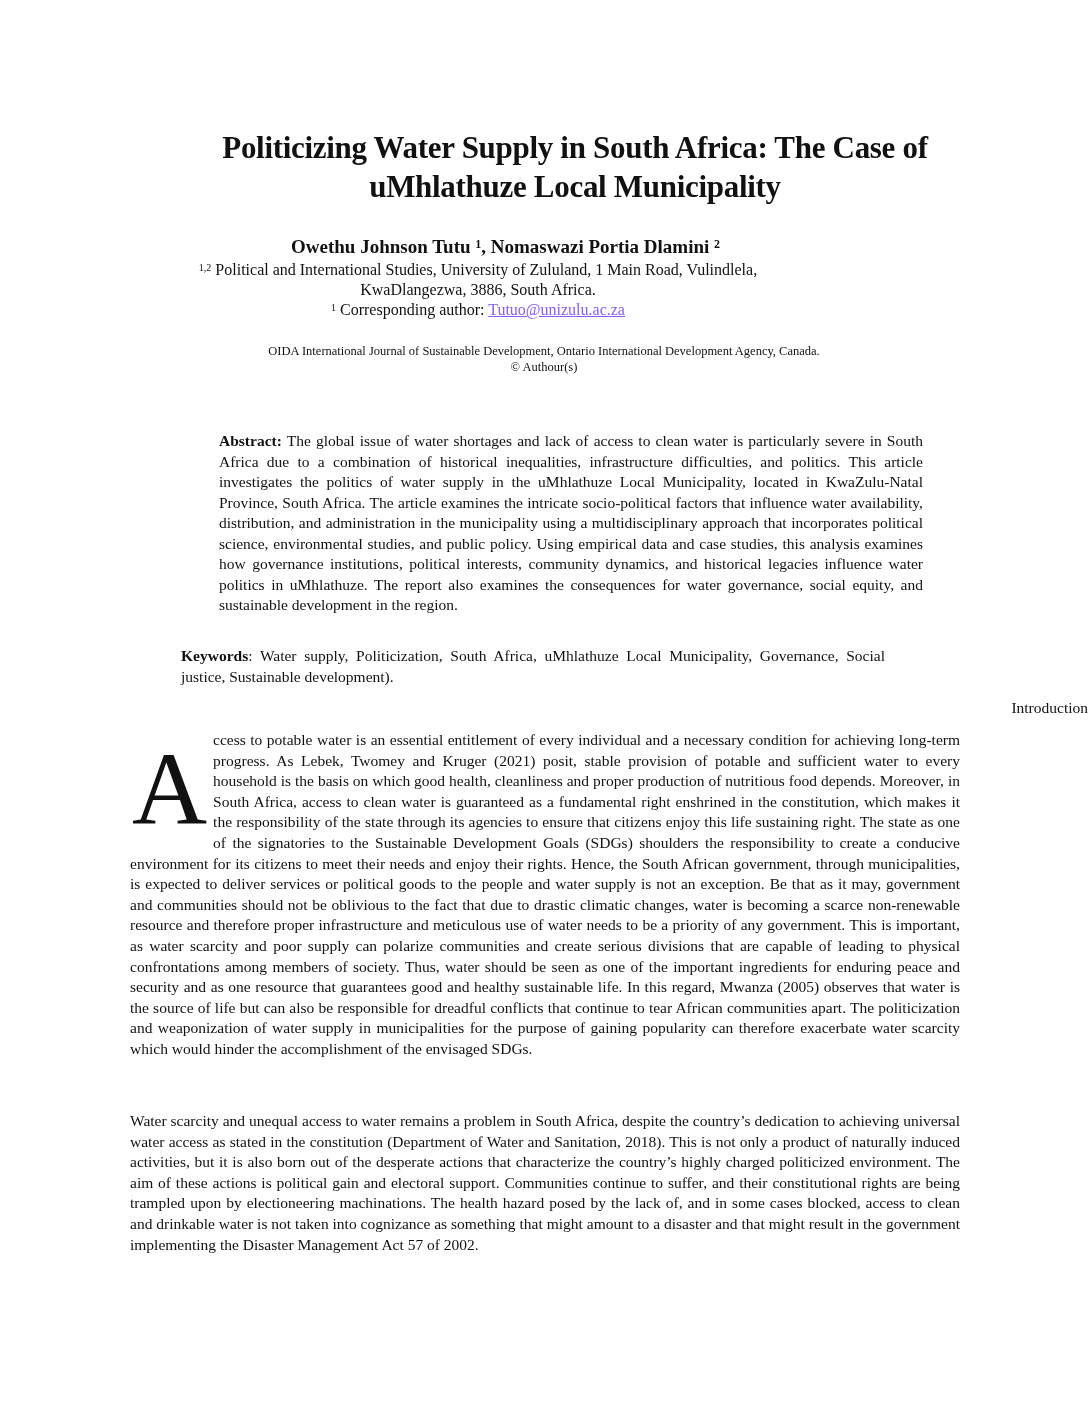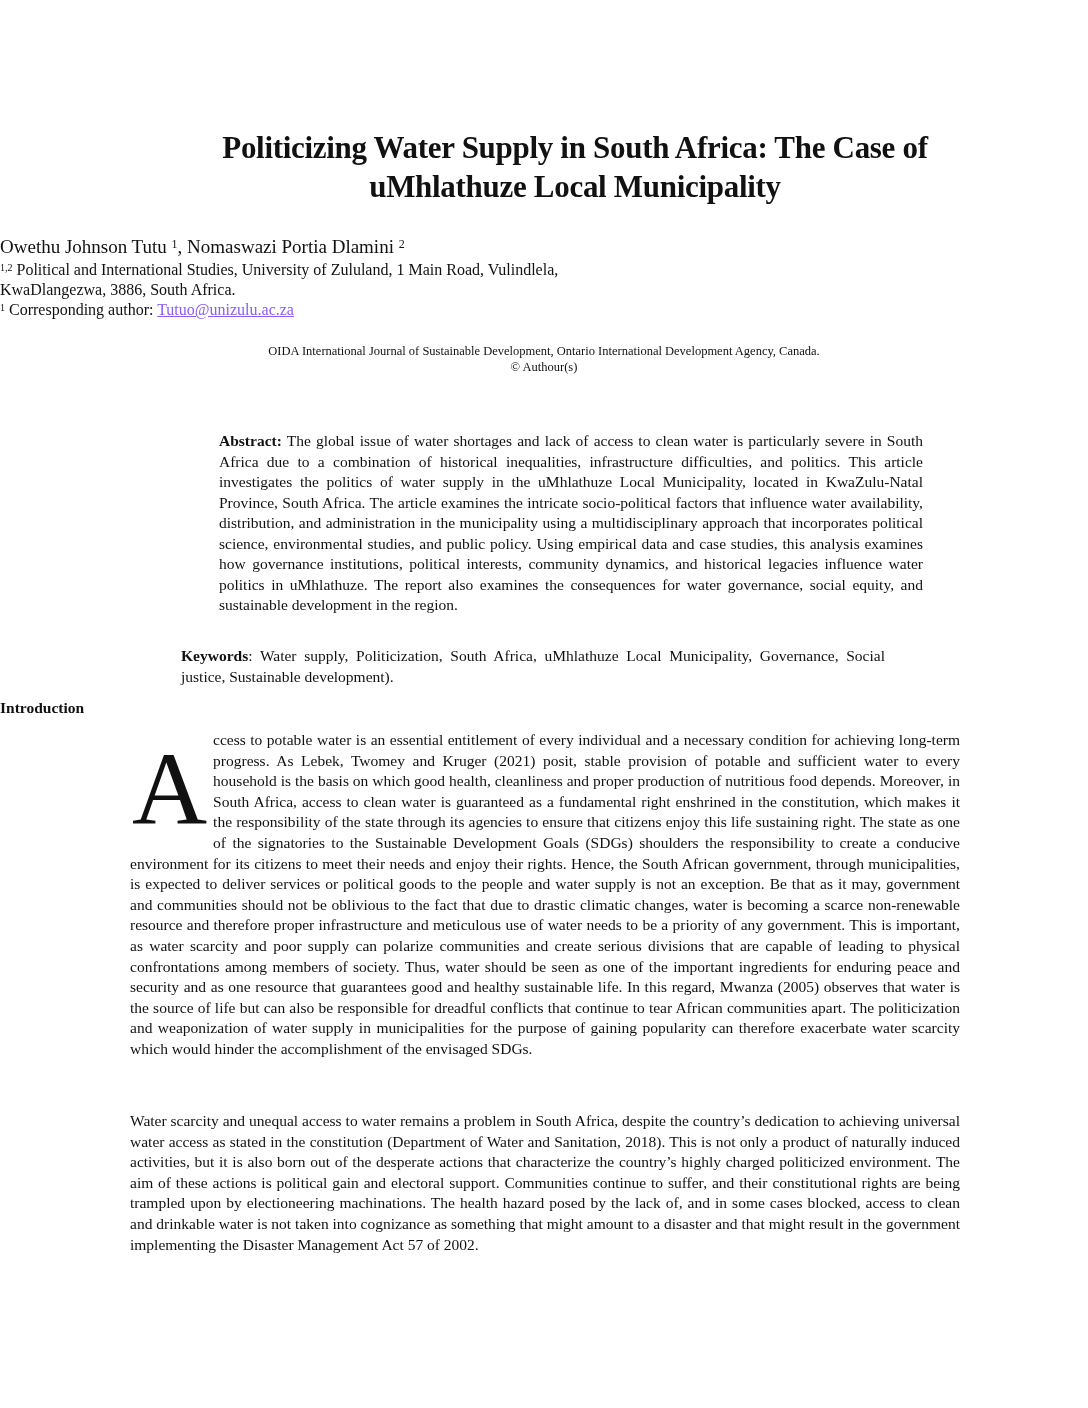--- a/index.html
+++ b/index.html
@@ -7,45 +7,45 @@
       width: 1088px; height: 1408px; position: relative; overflow: hidden;
       font-family: "Liberation Serif", "DejaVu Serif", serif; color: #111;
     }
     .title {
       position: absolute; left: 0; width: 1088px; top: 128px;
       text-align: center; font-weight: bold; font-size: 31px; line-height: 39px;
       letter-spacing: -0.3px; color: #111; padding-left: 31px;
     }
     .authors {
       position: absolute; left: 0; width: 1011px; top: 236px;
-      text-align: left; font-weight: normal; font-size: 19px; line-height: 22px;
+      text-align: center; font-weight: bold; font-size: 19px; line-height: 22px;
     }
     .authors sup { font-size: 12px; vertical-align: top; position: relative; top: -3px; }
     .affil {
       position: absolute; left: 0; width: 956px; top: 260px;
-      font-size: 16px; line-height: 20px;
+      text-align: center; font-size: 16px; line-height: 20px;
     }
     .affil sup { font-size: 10px; vertical-align: top; position: relative; top: -2px; }
     .affil a { color: #8b5cf6; text-decoration: underline; }
     .meta {
       position: absolute; left: 0; width: 1088px; top: 344px;
       text-align: center; font-size: 12.5px; line-height: 15.5px;
     }
     .abstract {
       position: absolute; left: 193px; width: 704px; top: 431px;
       font-size: 15.5px; line-height: 20.5px; text-align: justify; margin-left: 26px;
     }
     .abstract b { font-weight: bold; }
     .keywords {
       position: absolute; left: 181px; width: 704px; top: 646px;
       font-size: 15.5px; line-height: 20.5px; text-align: justify;
     }
     .section-heading {
       position: absolute; left: 0; width: 1088px; top: 698px;
-      text-align: left; font-weight: bold; font-size: 15.5px; line-height: 20px;
+      text-align: right; font-weight: normal; font-size: 15.5px; line-height: 20px;
     }
     .body-text {
       position: absolute; left: 130px; width: 830px;
       font-size: 15.5px; line-height: 20.6px; text-align: justify;
     }
     .p1 { top: 730px; }
     .p2 { top: 1111px; }
     .dropcap {
       float: left; font-size: 104px; line-height: 82px; height: 86px;
       margin: 18px 6px 0 2px; font-family: "Liberation Serif", "DejaVu Serif", serif;

